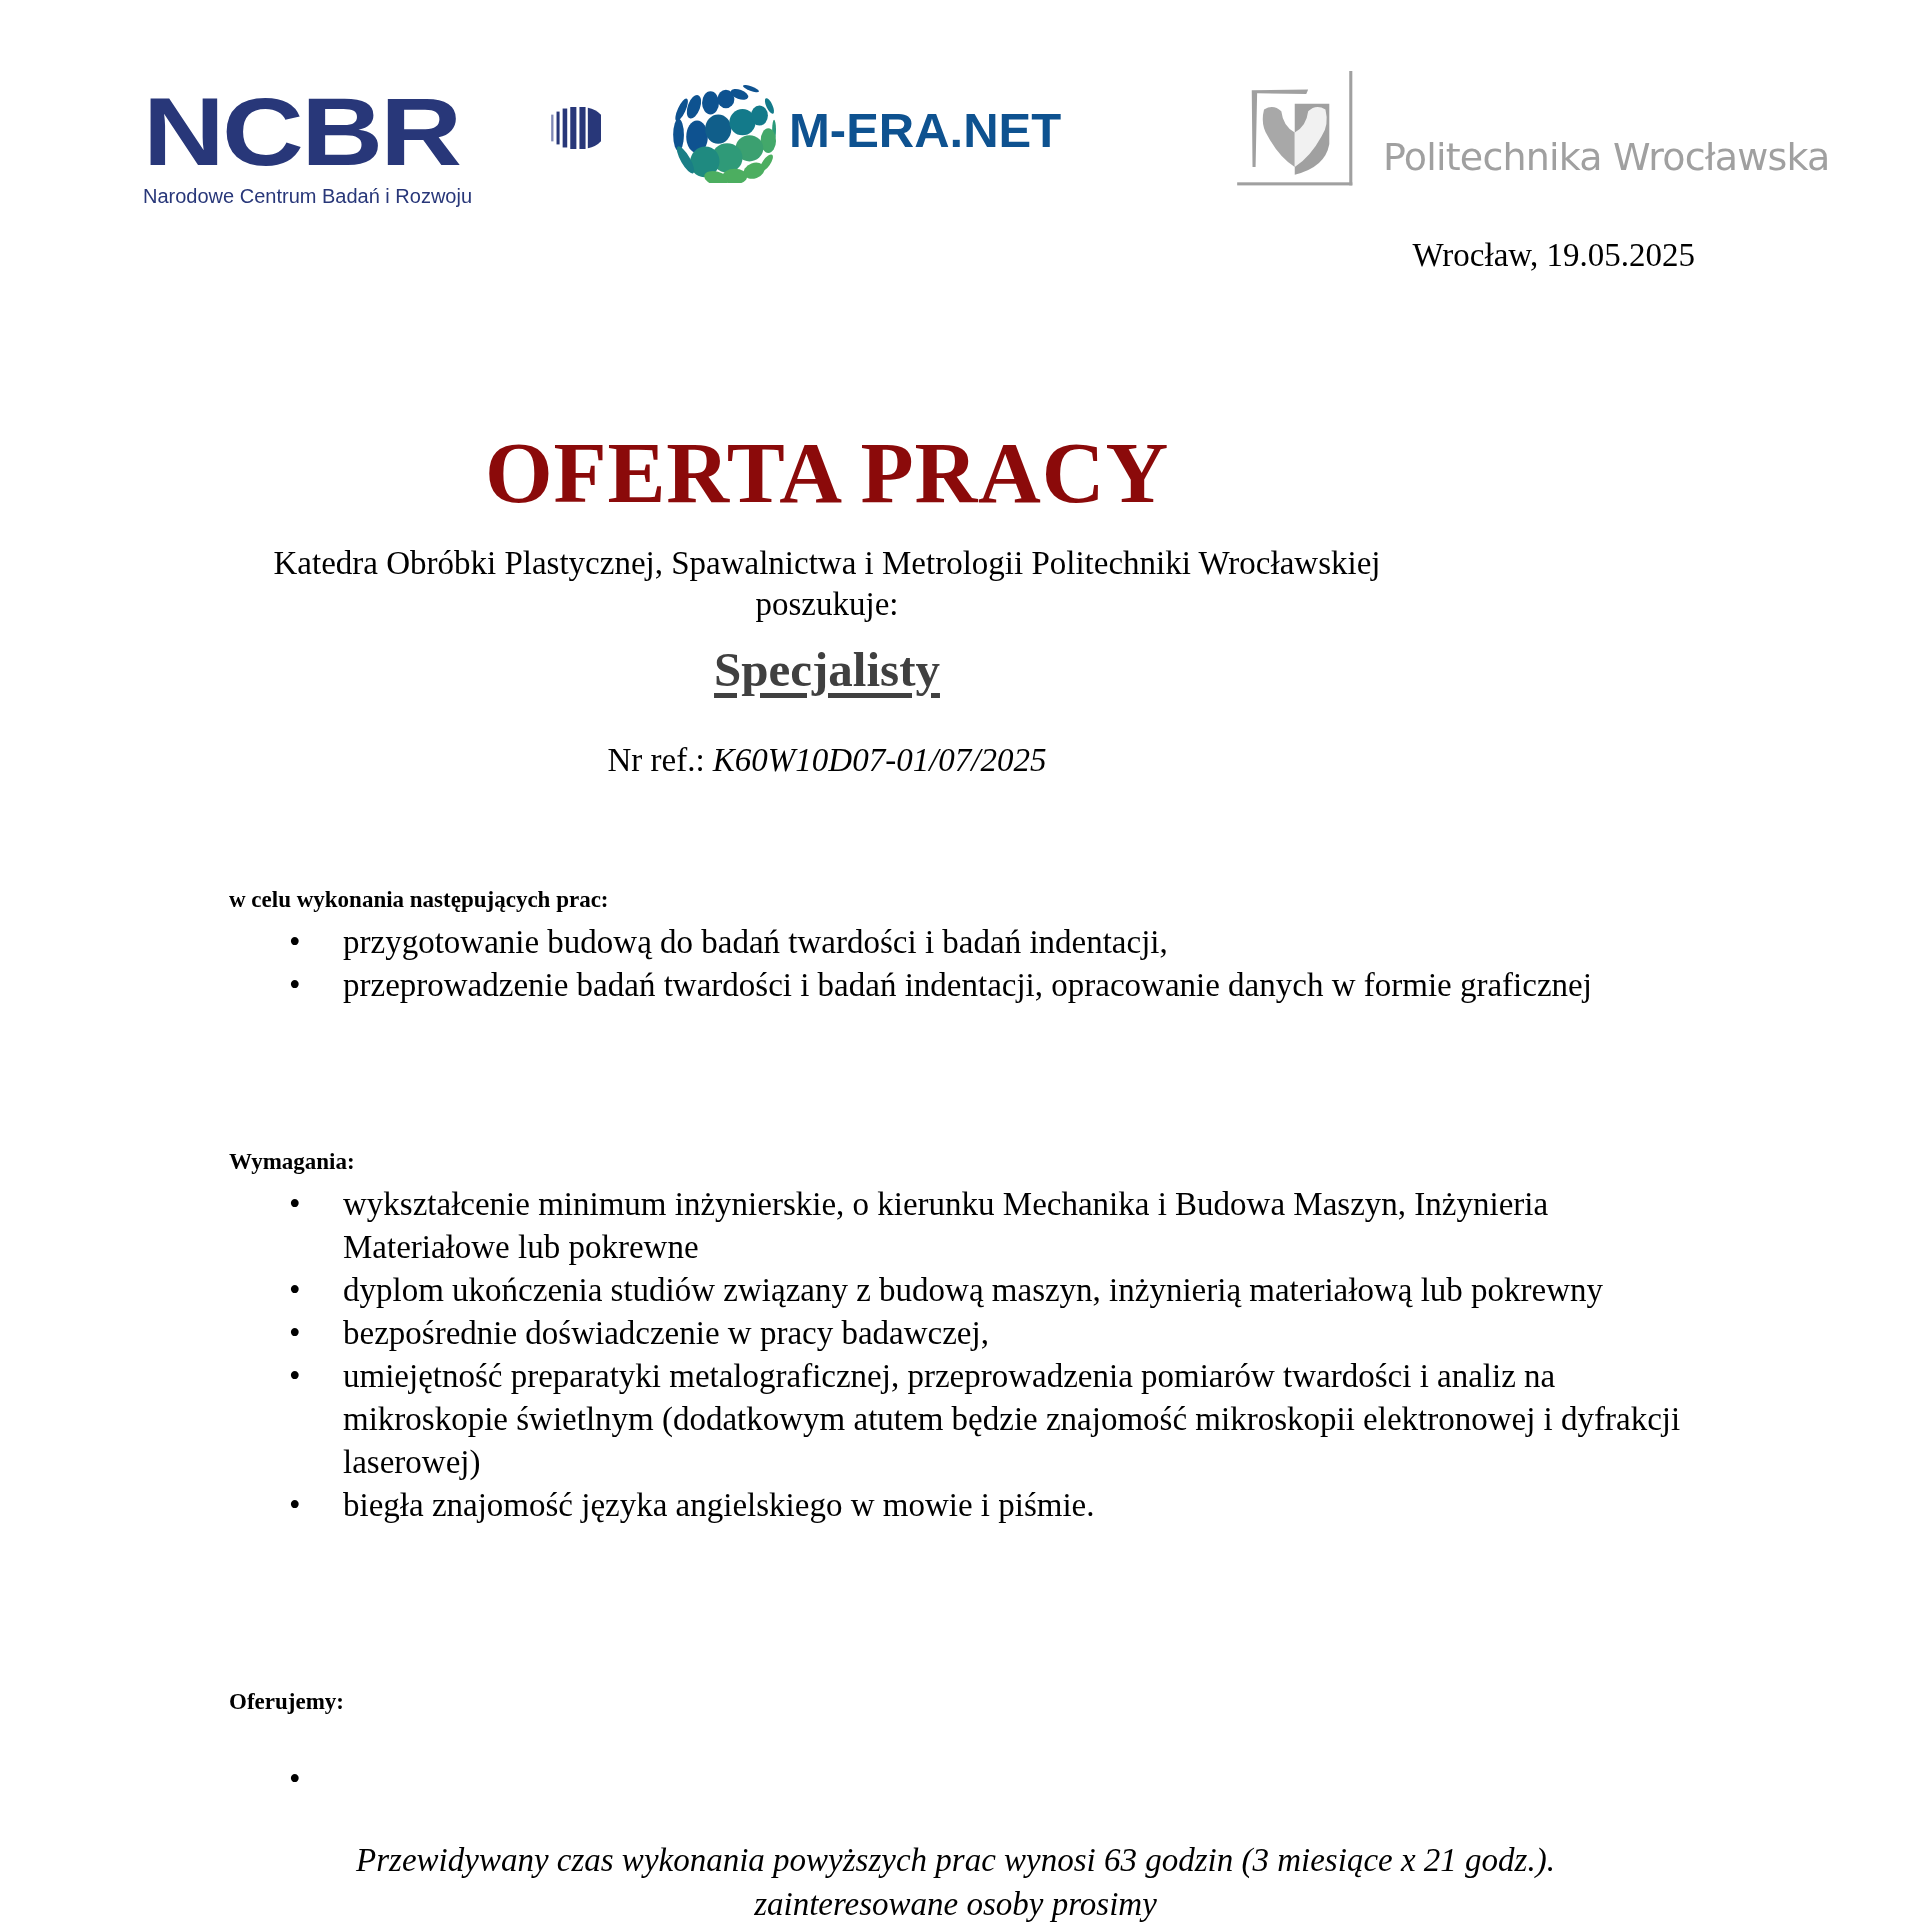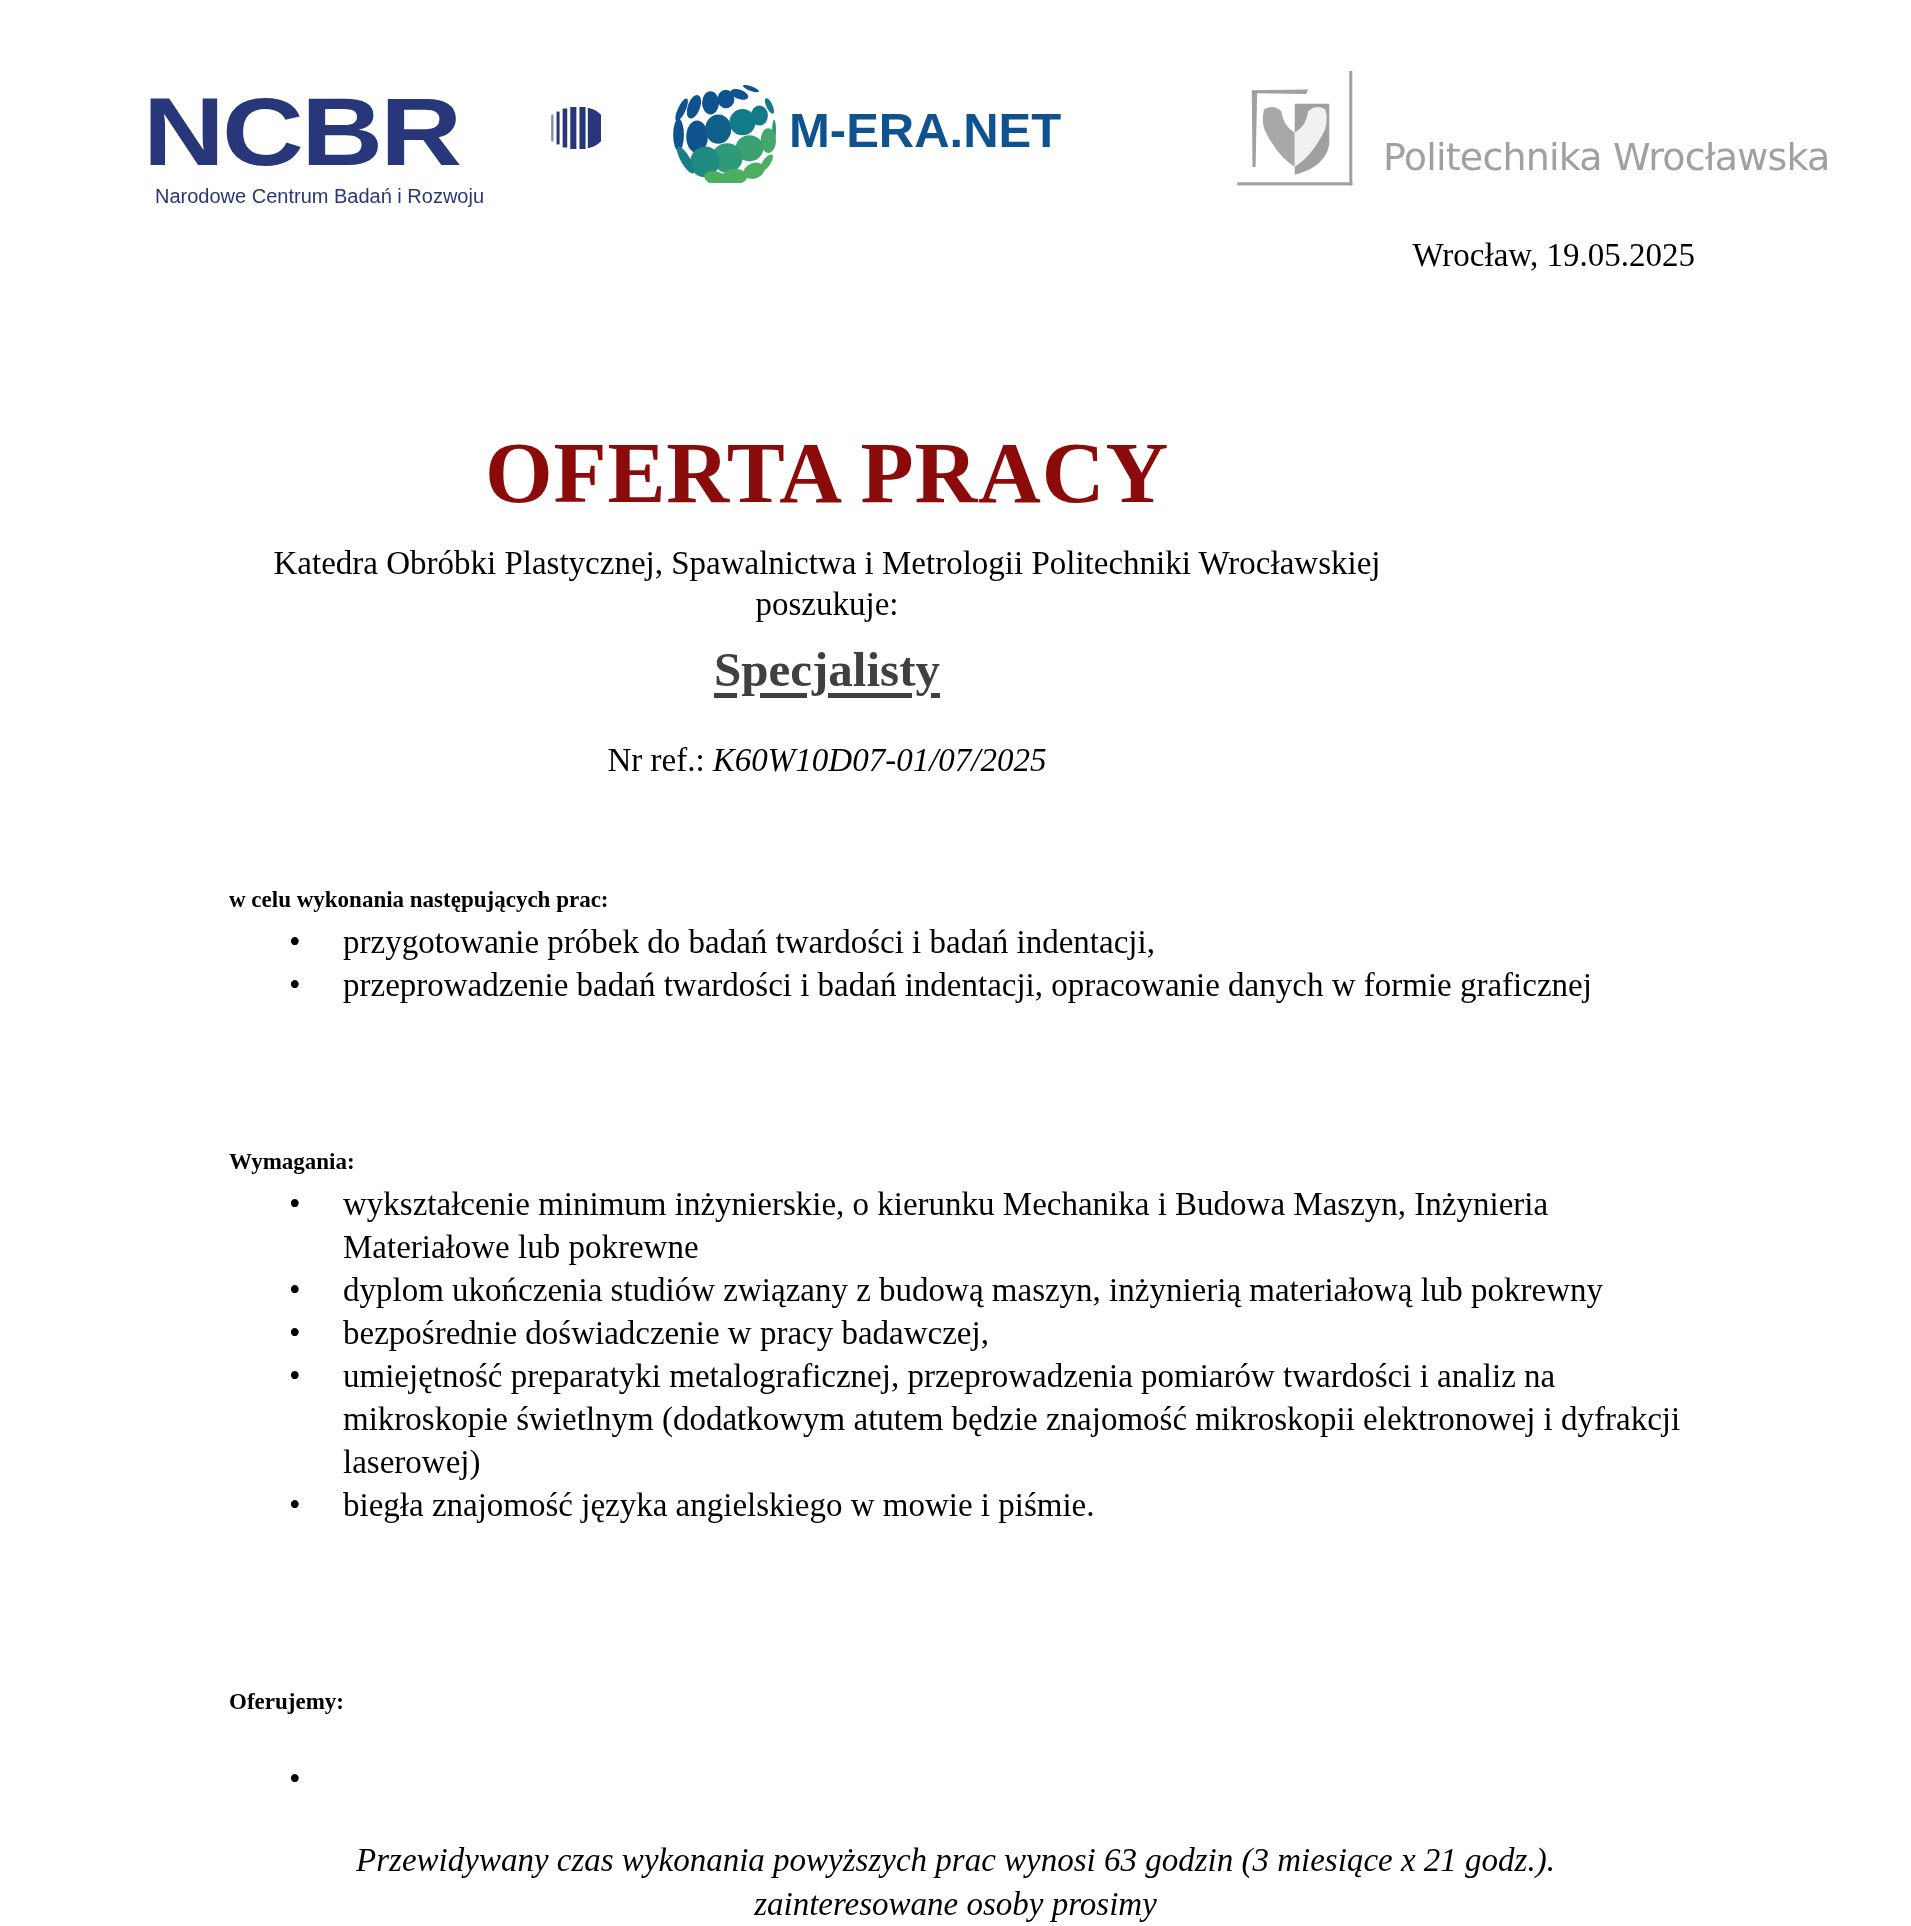--- a/index.html
+++ b/index.html
@@ -5,21 +5,21 @@
   html, body { margin: 0; padding: 0; background: #ffffff; }
   body { width: 1911px; height: 2703px; position: relative; overflow: hidden;
          font-family: "Liberation Serif", "DejaVu Serif", serif; color: #000; }
 
   
   .logo-ncbr { position: absolute; left: 143px; top: 87px; width: 466px; height: 123px; }
   .ncbr-word { position: absolute; left: 0; top: 5.8px; font-family: "Liberation Sans", sans-serif;
                font-weight: 700; font-size: 96px; line-height: 77px; color: #283779;
                letter-spacing: -2.3px; transform: scaleX(1.18); transform-origin: left top; }
   .ncbr-disc { position: absolute; left: 408px; top: 20px; width: 50px; height: 42px; }
-  .ncbr-sub  { position: absolute; left: 12px; top: 98px; font-family: "Liberation Sans", sans-serif;
+  .ncbr-sub  { position: absolute; left: 0; top: 98px; font-family: "Liberation Sans", sans-serif;
                font-size: 20px; color: #283779; white-space: nowrap; }
 
   .logo-mera { position: absolute; left: 670px; top: 79px; width: 512px; height: 100px; }
   .mera-globe { position: absolute; left: 0; top: 0; width: 108px; height: 104px; }
   .mera-word { position: absolute; left: 119px; top: 17.3px; font-family: "Liberation Sans", sans-serif;
                font-weight: 700; font-size: 49px; line-height: 69px; color: #0e5290; white-space: nowrap; }
 
   .logo-pwr { position: absolute; left: 1237px; top: 71px; width: 562px; height: 123px; }
   .pwr-crest { position: absolute; left: 0; top: 0; width: 127px; height: 119px; }
   .pwr-word { position: absolute; left: 146px; top: 64px; font-family: "DejaVu Sans", sans-serif;
@@ -115,21 +115,21 @@
 </div>
 <div class="center role">Specjalisty</div>
 <div class="center ref">
   <span>Nr ref.:</span>
   <i>K60W10D07-01/07/2025</i>
 </div>
 
 <div class="section s1">
   <h3>w celu wykonania następujących prac:</h3>
   <ul>
-    <li><span class="bullet">•</span><span>przygotowanie próbek do badań twardości i badań indentacji,</span></li>
+    <li><span class="bullet">•</span><span>przygotowanie budową do badań twardości i badań indentacji,</span></li>
     <li><span class="bullet">•</span><span>przeprowadzenie badań twardości i badań indentacji, opracowanie danych w formie graficznej</span></li>
   </ul>
 </div>
 
 <div class="section s2">
   <h3>Wymagania:</h3>
   <ul>
     <li><span class="bullet">•</span><span>wykształcenie minimum inżynierskie, o kierunku Mechanika i Budowa Maszyn, Inżynieria Materiałowe lub pokrewne</span></li>
     <li><span class="bullet">•</span><span>dyplom ukończenia studiów związany z budową maszyn, inżynierią materiałową lub pokrewny</span></li>
     <li><span class="bullet">•</span><span>bezpośrednie doświadczenie w pracy badawczej,</span></li>

